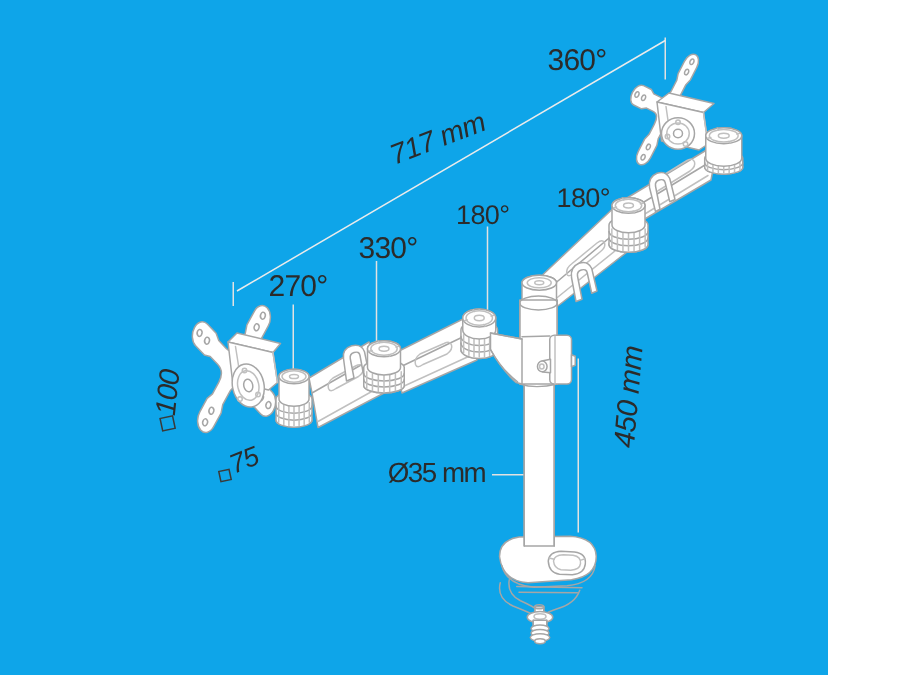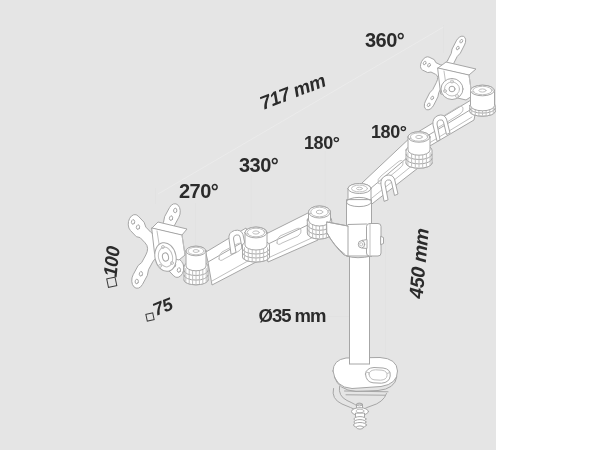--- a/index.html
+++ b/index.html
@@ -1,16 +1,16 @@
 <!DOCTYPE html>
 <html><head>
 <meta charset="utf-8">
 <style>
 html,body{margin:0;padding:0;background:#ffffff;}
-#wrap{position:relative;width:496px;height:450px;overflow:hidden;background:#e5e5e5;font-weight:bold;}
+#wrap{position:relative;width:552px;height:450px;overflow:hidden;background:#0ea5e9;}
 text{font-family:"Liberation Sans",sans-serif;fill:#2b2b2b;}
 .g{stroke:#a6a6a6;stroke-width:1;fill:none;stroke-linecap:round;stroke-linejoin:round;}
 .gw{stroke:#a6a6a6;stroke-width:1;fill:#ffffff;stroke-linecap:round;stroke-linejoin:round;}
 .gi{stroke:#c0c0c0;stroke-width:1;fill:none;stroke-linecap:round;stroke-linejoin:round;}
 .faint{stroke:#e2e2e2;stroke-width:1;fill:none;}
 </style>
 </head>
 <body>
 <div id="wrap">
 <svg width="600" height="450" viewBox="0 0 600 450">

